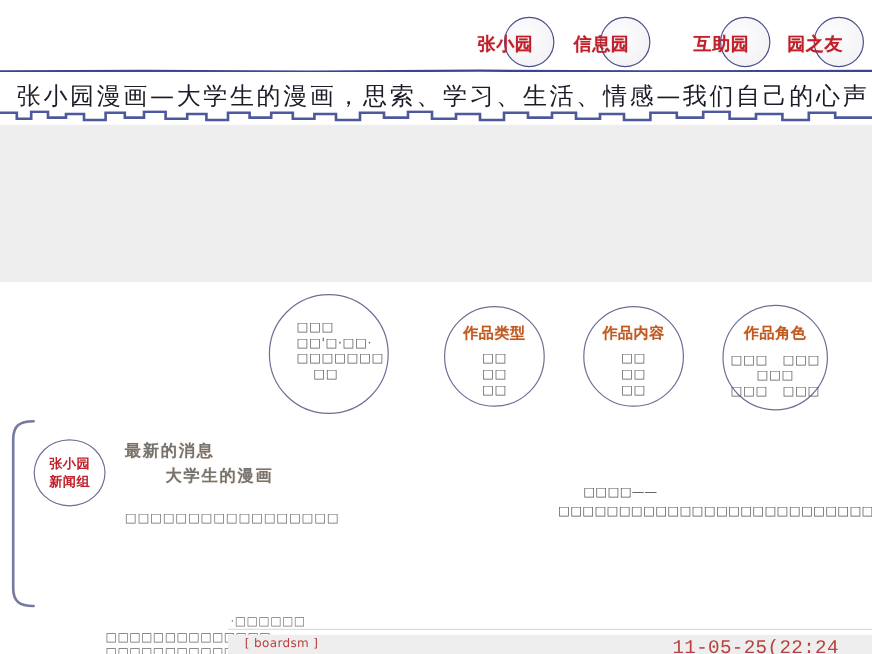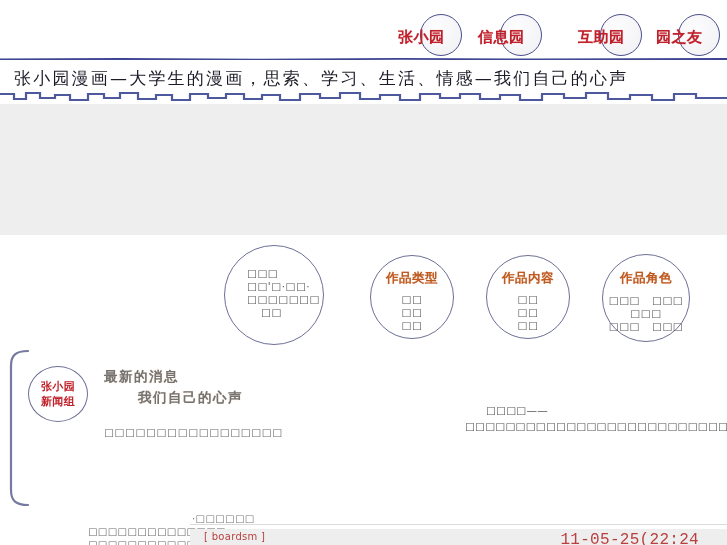--- a/index.html
+++ b/index.html
@@ -71,21 +71,21 @@
     top: 60px;
     width: 727px;
     height: 40px;
     background: #ffffff;
   }
 
   #tagline {
     position: absolute;
     left: 14px;
     top: 67px;
-    font-size: 17px;
+    font-size: 20px;
     color: #1c1c28;
     letter-spacing: 2.2px;
     white-space: nowrap;
     font-family: "DejaVu Sans", sans-serif;
   }
 
   #ink-edge {
     position: absolute;
     left: 0;
     top: 92px;
@@ -419,21 +419,21 @@
     <path d="M24,3 C12,3 7,7 7,18 L7,142 C7,153 12,157 24,157" stroke="#767a9e" stroke-width="2.2" fill="none" stroke-linecap="round"></path>
   </svg>
 
   <div id="news-badge">
     <span class="news-badge-line">张小园</span>
     <span class="news-badge-line">新闻组</span>
   </div>
 
   <div id="news-heading">
     <span>最新的消息</span>
-    <span class="ln2">我们自己的心声</span>
+    <span class="ln2">大学生的漫画</span>
   </div>
 
   <div id="news-sub">□□□□□□□□□□□□□□□□□</div>
 
   <div id="intro-paragraph">□□□□——□□□□□□□□□□□□□□□□□□□□□□□□□□□□□□□□□□□□□□□□□□□□□□□□□□□□□□□□□□□□□□□□□□□□□□□□□□□□□□□□□□□□□□□□□□□□□□□□□□□□□□□□□□□□</div>
 </div>
 
 <div id="bottom-strip">
 
   <div id="bottom-left-block">

